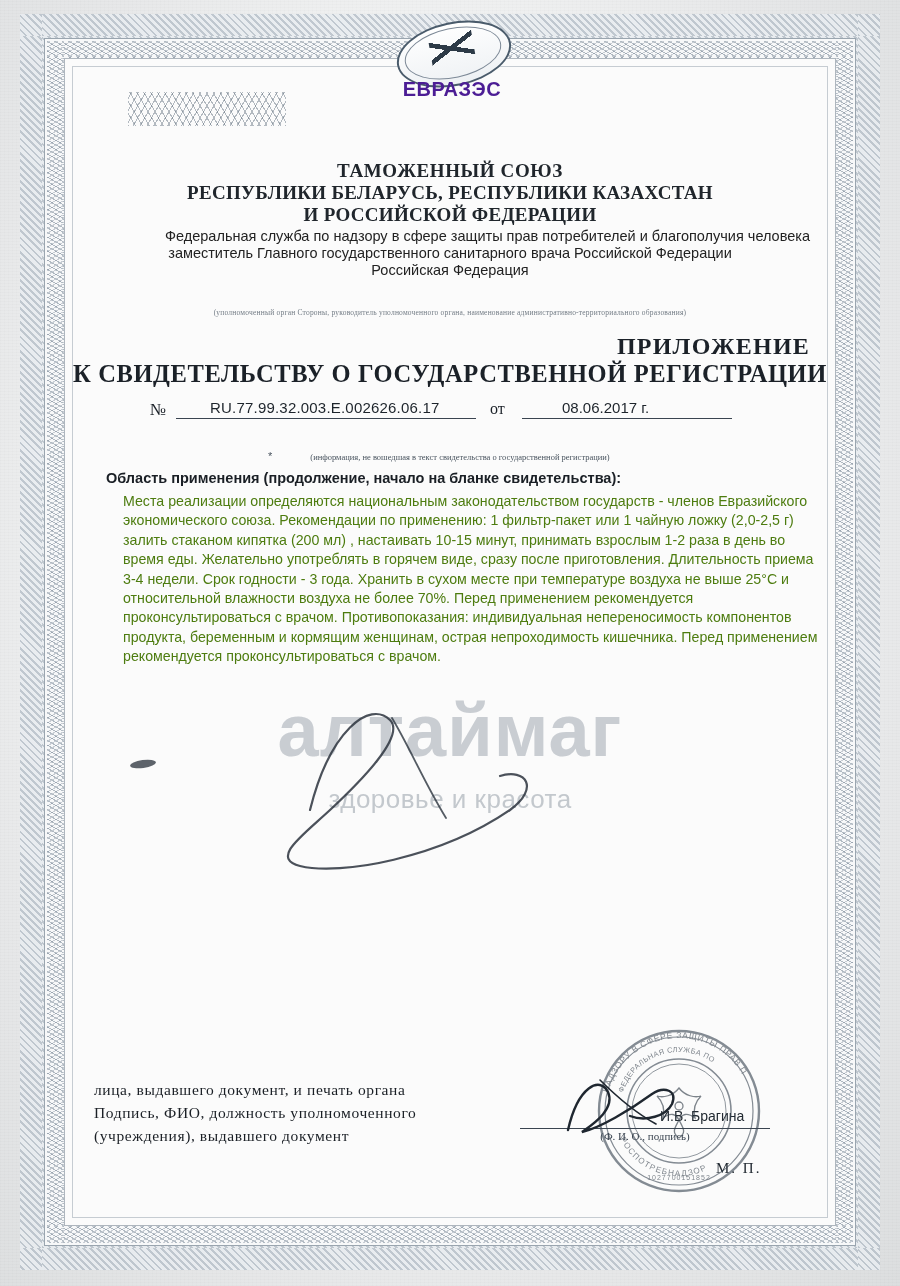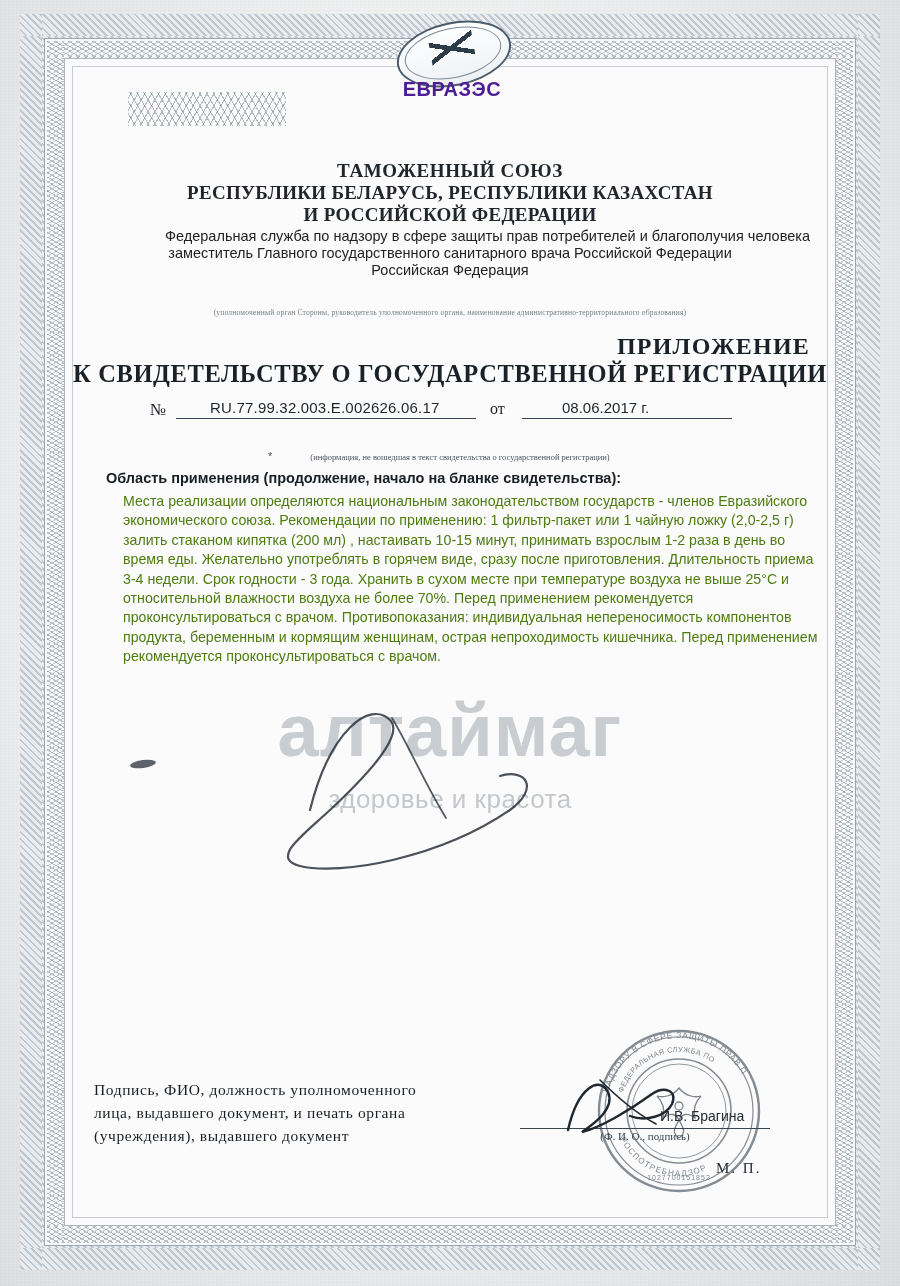--- a/index.html
+++ b/index.html
@@ -405,22 +405,22 @@
   <div class="wm-sub">здоровье и красота</div>
 </div>
 
 <div class="blob"></div>
 <svg class="scrawl" viewBox="0 0 380 200">
   <path d="M100 120 C120 40, 160 10, 180 30 C196 46, 150 92, 120 120 C92 146, 60 168, 90 176 C130 186, 230 168, 300 120 C330 98, 316 78, 290 86" fill="none" stroke="#2b333d" stroke-width="2.2" stroke-linecap="round" opacity=".85"></path>
   <path d="M182 28 C200 58, 214 92, 236 128" fill="none" stroke="#2b333d" stroke-width="1.8" stroke-linecap="round" opacity=".8"></path>
 </svg>
 
 <div class="footer-text">
+  <div>лица, выдавшего документ, и печать органа</div>
   <div>Подпись, ФИО, должность уполномоченного</div>
-  <div>лица, выдавшего документ, и печать органа</div>
   <div>(учреждения), выдавшего документ</div>
 </div>
 
 <div class="sig-line"></div>
 <div class="sig-caption">(Ф. И. О., подпись)</div>
 <div class="sig-name">И.В. Брагина</div>
 <div class="mp">М. П.</div>
 
 <svg class="stamp" viewBox="0 0 182 182">
   <defs>

